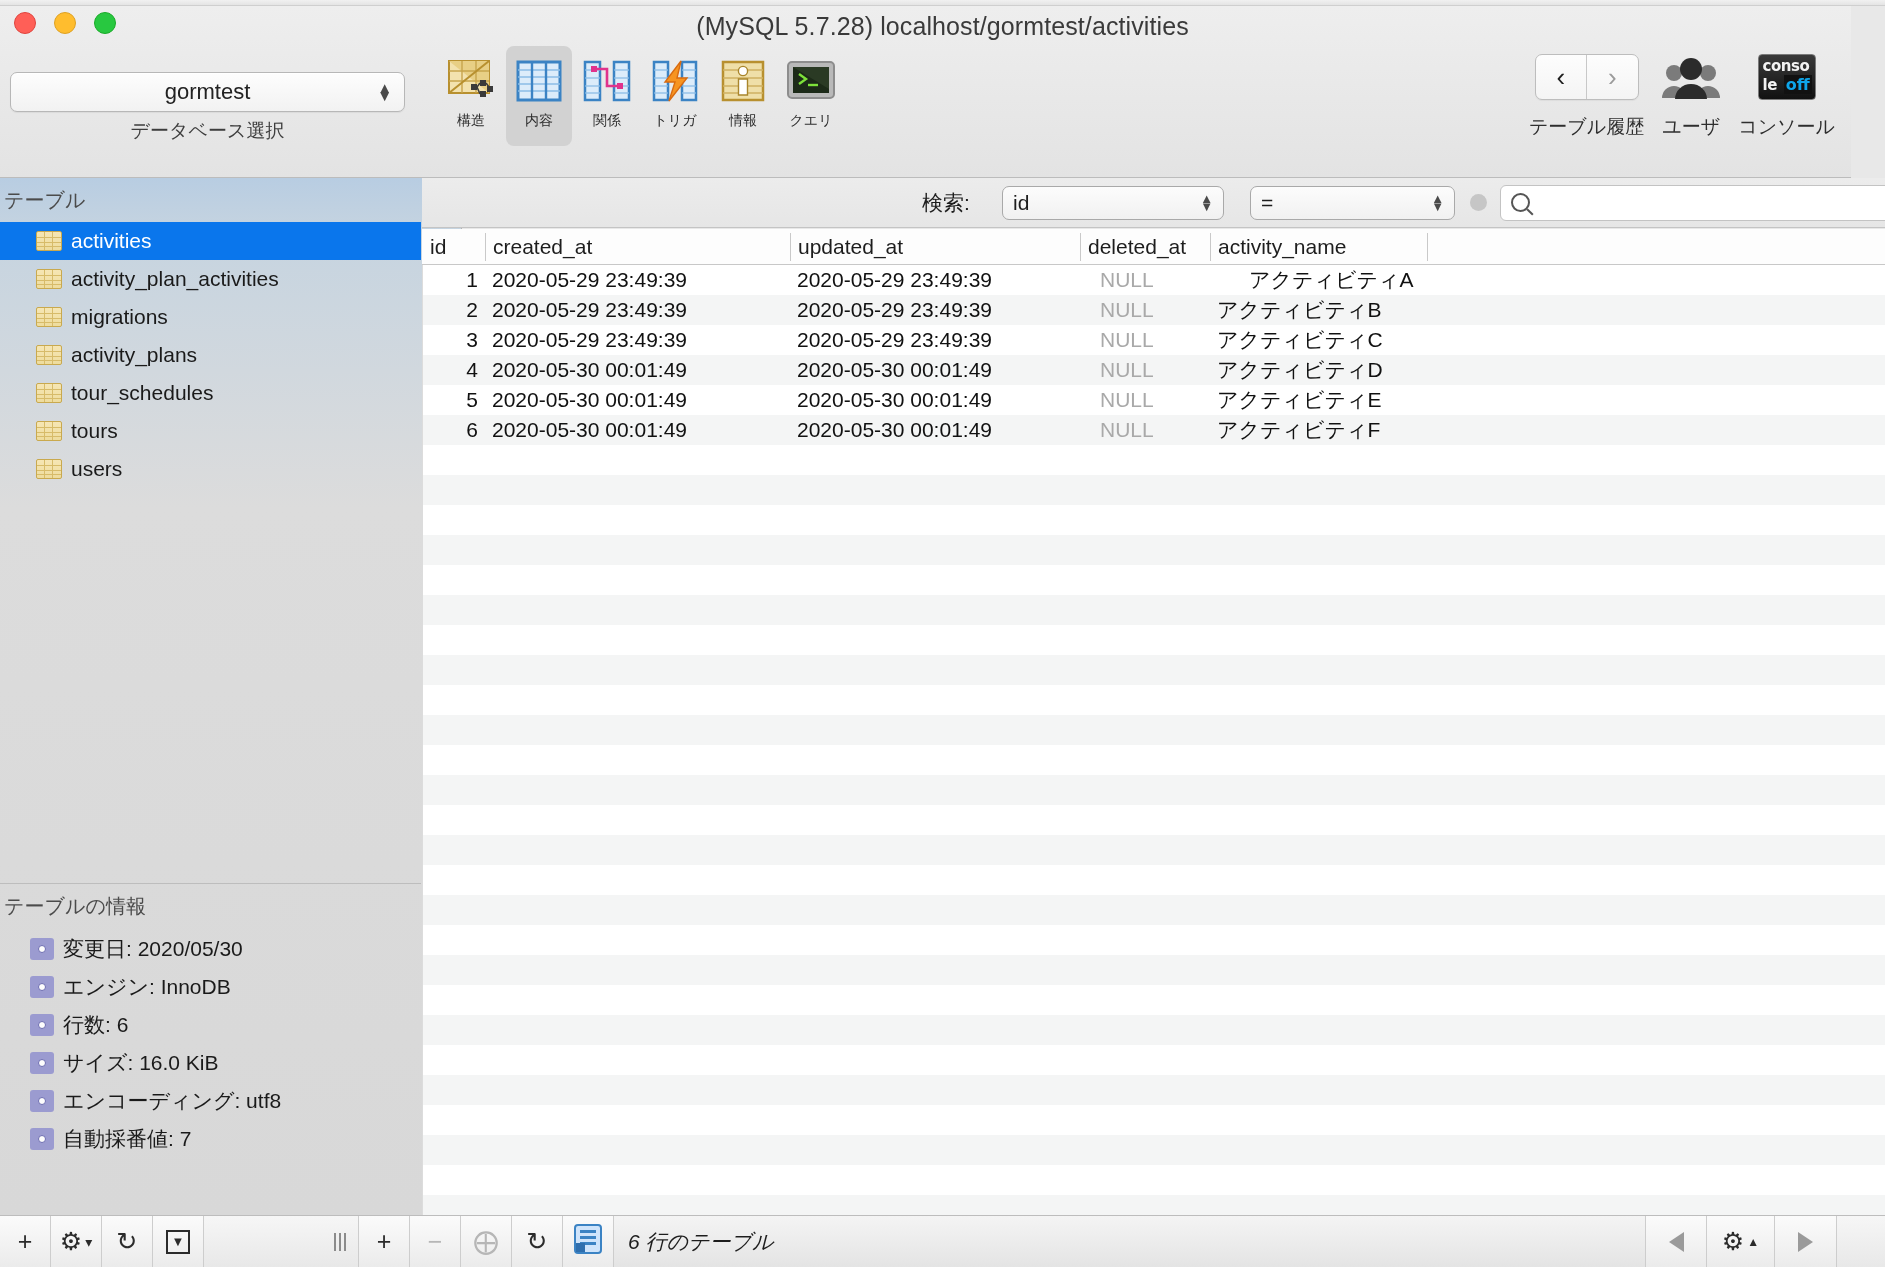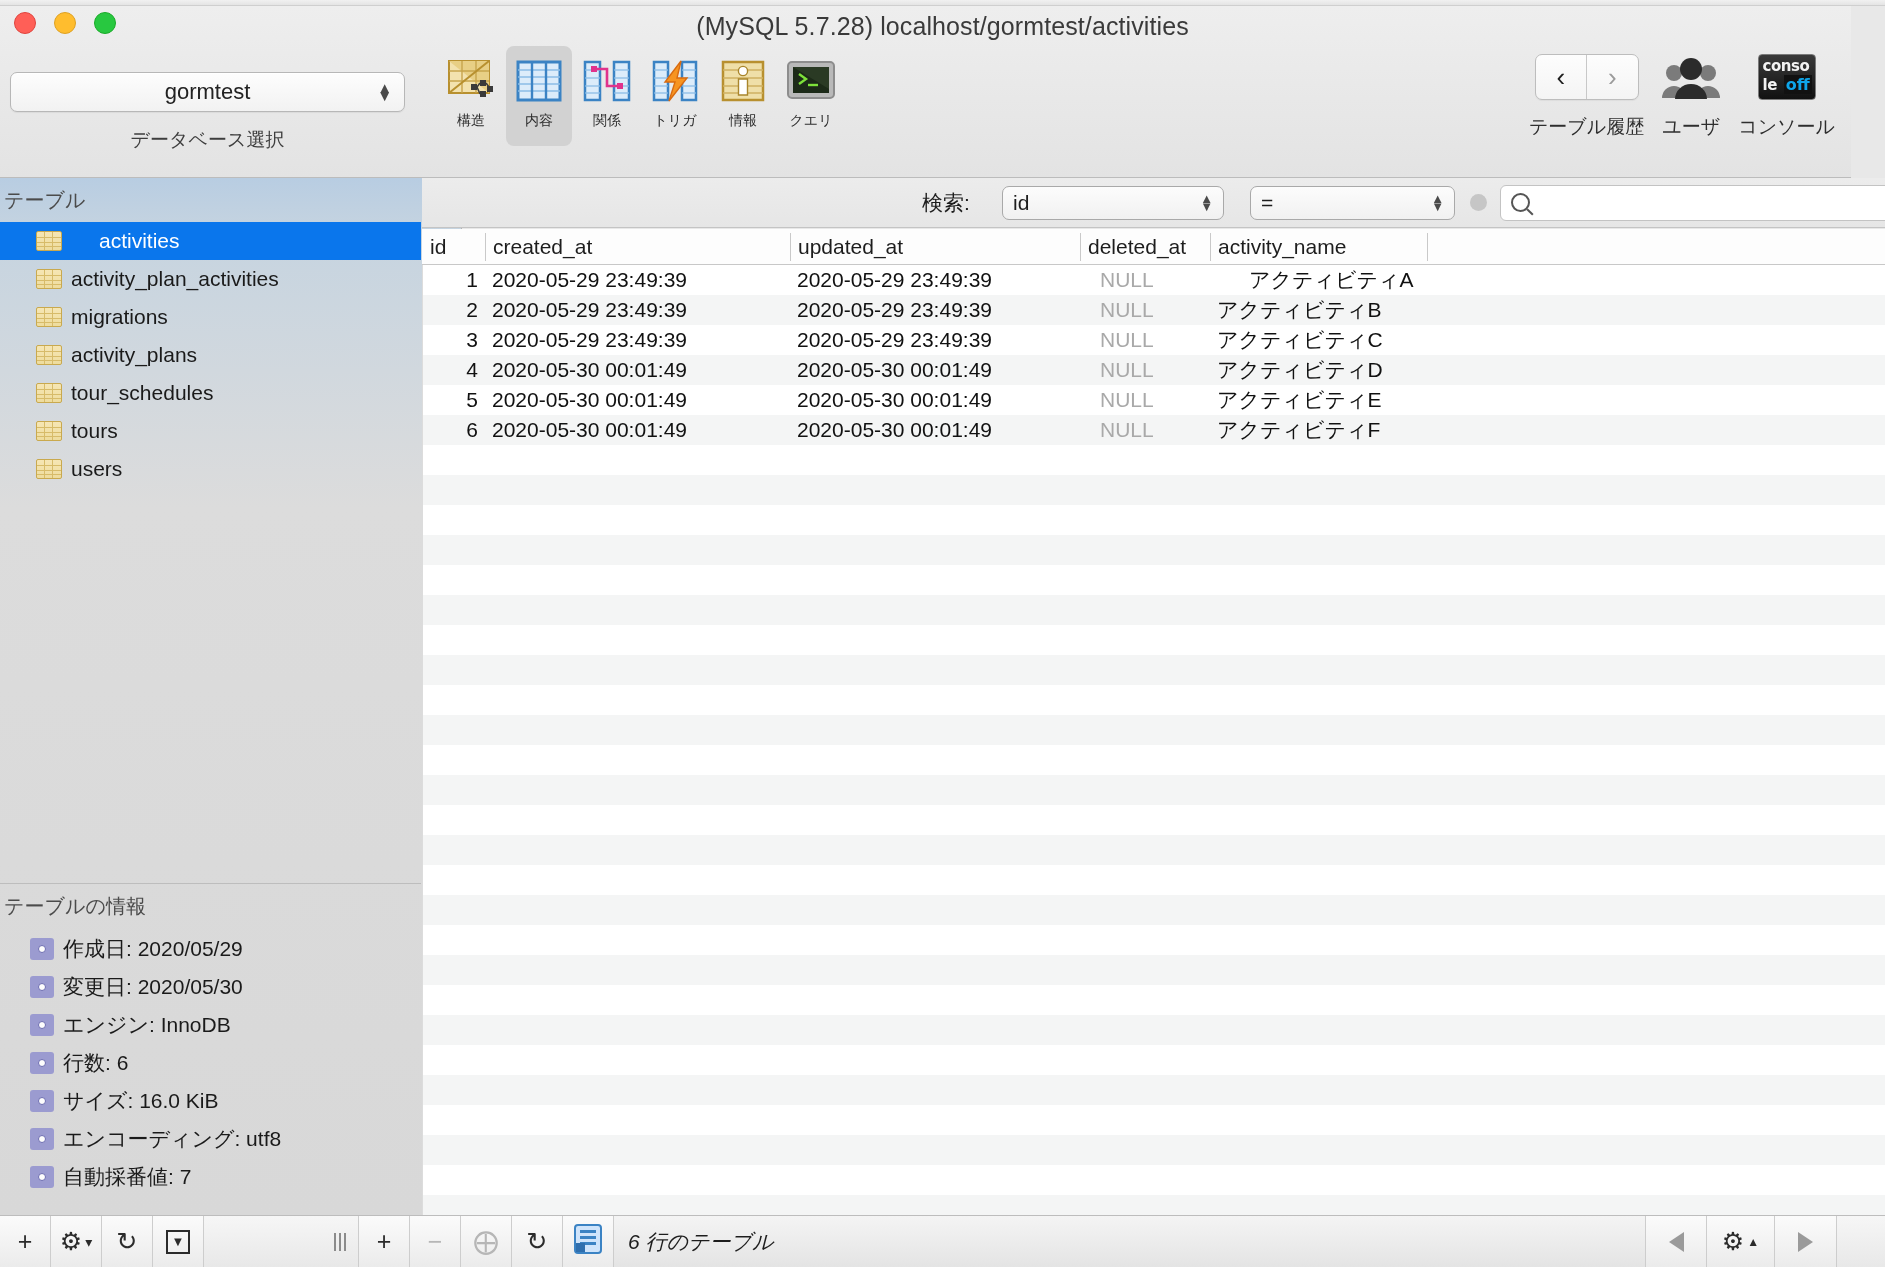--- a/index.html
+++ b/index.html
@@ -44,21 +44,21 @@
     display:flex; align-items:center; justify-content:center;
     font-size:22px; color:#222;
   }
   .db-steppers{
     position:absolute; right:12px; top:50%; transform:translateY(-50%);
     display:flex; flex-direction:column; align-items:center; line-height:8px;
     font-size:15px; color:#4a4a4a;
   }
   .db-caption{
     position:absolute; left:10px; top:112px; width:395px; text-align:center;
-    font-size:19px; color:#3d3d3d;margin-top:9px;
+    font-size:19px; color:#3d3d3d;
   }
 
   
   .tb-group{ position:absolute; left:438px; top:40px; display:flex; }
   .tb-btn{
     width:66px; height:100px; margin-right:2px; border-radius:8px;
     display:flex; flex-direction:column; align-items:center; justify-content:flex-start;
     padding-top:6px;
   }
   .tb-btn.sel{ background:#d2d2d2; }
@@ -88,21 +88,21 @@
   .side-head{
     position:absolute; left:0; top:0; width:421px; height:44px;
     display:flex; align-items:center; padding-left:4px;
     font-size:20px; color:#4b4b4b;
   }
   .tbl-list{ position:absolute; left:0; top:44px; width:421px; }
   .tbl-item{
     height:38px; display:flex; align-items:center; padding-left:36px;
     font-size:21px; color:#1a1a1a;
   }
-  .tbl-item.sel{ background:#0a76ec; color:#fff;gap:28px; }
+  .tbl-item.sel{ background:#0a76ec; color:#fff; }
   .ticon{
     width:26px; height:20px; margin-right:9px; flex:0 0 26px;
     background:
       linear-gradient(#f6e6b4,#eedc9d);
     border:1px solid #c9a94e; border-radius:2px;
     position:relative; overflow:hidden;
   }
   .ticon:before{
     content:""; position:absolute; inset:0;
     background-image:
@@ -412,26 +412,20 @@
     </div>
 
     <div class="side-div"></div>
     <div class="info-head">テーブルの情報</div>
 
     <div class="info-list">
       <div class="info-item">
         <span class="iicon">
             <i></i>
           </span>
-        <span>作成日: 2020/05/29</span>
-      </div>
-      <div class="info-item">
-        <span class="iicon">
-            <i></i>
-          </span>
         <span>変更日: 2020/05/30</span>
       </div>
       <div class="info-item">
         <span class="iicon">
             <i></i>
           </span>
         <span>エンジン: InnoDB</span>
       </div>
       <div class="info-item">
         <span class="iicon">

